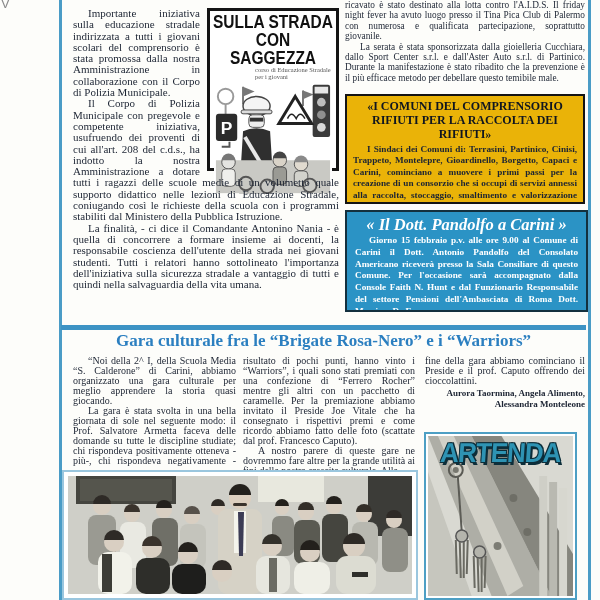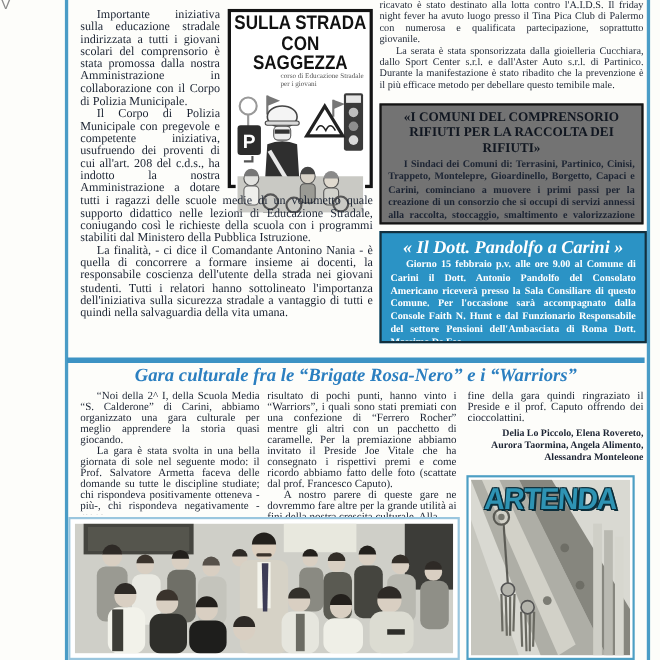--- a/index.html
+++ b/index.html
@@ -19,32 +19,32 @@
         box-sizing:border-box;background:#fff;padding:2px 3px;}
   .booklet-title{font-family:"Liberation Sans",sans-serif;font-weight:bold;font-size:15.5px;
         line-height:15.5px;text-align:center;color:#111;transform:scaleY(1.15);transform-origin:top;}
   .booklet-subtitle{font-size:6.5px;line-height:7px;color:#555;margin:6px 0 2px 42px;}
   .cartoon{display:block;width:118px;height:112px;margin:0 auto;}
   
   .tr-article{position:absolute;left:345px;top:0px;width:240px;height:92px;overflow:hidden;}
   .tr-article .body{font-size:9.3px;line-height:10.4px;}
   
   .waste-box{position:absolute;left:345px;top:94px;width:240px;height:110px;border:2px solid #141414;
-        box-sizing:border-box;background:#737373;padding:3px 6px;overflow:hidden;}
+        box-sizing:border-box;background:#eab308;padding:3px 6px;overflow:hidden;}
   .waste-title{font-weight:bold;font-size:12px;line-height:14px;text-align:center;color:#101620;}
   .waste-body{font-weight:bold;font-size:9.2px;line-height:11.4px;text-align:justify;text-indent:14px;margin-top:3px;}
   
   .pandolfo-box{position:absolute;left:345px;top:210px;width:243px;height:102px;box-sizing:border-box;
         background:#2b93c5;border:2px solid #13303e;padding:3px 8px;overflow:hidden;}
   .pan-title{font-style:italic;font-weight:bold;font-size:16.5px;line-height:19px;color:#ffffff;text-align:center;}
   .pan-body{color:#ffffff;font-weight:bold;font-size:9.2px;line-height:11.8px;text-align:justify;text-indent:14px;margin-top:1px;}
   
   .hrule{position:absolute;left:61px;top:325px;width:525px;height:5px;background:#3d93c4;}
   .headline{position:absolute;left:61px;top:331px;width:525px;text-align:center;
-        font-weight:bold;font-style:italic;font-size:17px;color:#2b7fc0;}
+        font-weight:bold;font-size:17px;color:#2b7fc0;}
   
   .col{position:absolute;top:356px;overflow:hidden;}
   .col .body{font-size:10px;line-height:10px;}
   .col1{left:73px;width:163px;height:112px;}
   .col2{left:243px;width:172px;height:118px;}
   .col3{left:425px;width:160px;height:74px;}
   .sigs{font-weight:bold;font-size:9px;line-height:11px;text-align:right;margin-top:2px;}
   
   .artenda{position:absolute;left:424px;top:432px;width:153px;height:168px;border:2px solid #4d9fc4;
         box-sizing:border-box;background:#fff;padding:2px;}
@@ -144,23 +144,22 @@
   <div class="col col1">
     <p class="body ind">“Noi della 2^ I, della Scuola Media “S. Calderone” di Carini, abbiamo organizzato una gara culturale per meglio apprendere la storia quasi giocando.</p>
     <p class="body ind">La gara è stata svolta in una bella giornata di sole nel seguente modo: il Prof. Salvatore Armetta faceva delle domande su tutte le discipline studiate; chi rispondeva positivamente otteneva -più-, chi rispondeva negativamente -meno- .</p>
     <p class="body ind">Alla fine, anche se il distacco è</p>
   </div>
   <div class="col col2">
     <p class="body">risultato di pochi punti, hanno vinto i “Warriors”, i quali sono stati premiati con una confezione di “Ferrero Rocher” mentre gli altri con un pacchetto di caramelle. Per la premiazione abbiamo invitato il Preside Joe Vitale che ha consegnato i rispettivi premi e come ricordo abbiamo fatto delle foto (scattate dal prof. Francesco Caputo).</p>
     <p class="body ind">A nostro parere di queste gare ne dovremmo fare altre per la grande utilità ai fini della nostra crescita culturale. Alla</p>
   </div>
   <div class="col col3">
-    <p class="body">fine della gara quindi ringraziato il Preside e il prof. Caputo  offrendo dei cioccolattini.</p>
+    <p class="body">fine della gara abbiamo cominciano il Preside e il prof. Caputo  offrendo dei cioccolattini.</p>
     <div class="sigs">
-      <div>Delia Lo Piccolo, Elena Rovereto,</div>
       <div>Aurora Taormina, Angela Alimento,</div>
       <div>Alessandra Monteleone</div>
     </div>
   </div>
 
   <div class="artenda">
     <div class="artenda-inner">
       <svg viewBox="0 0 146 160" preserveAspectRatio="none">
         <rect width="146" height="160" fill="#d9d9d2"></rect>
         <polygon points="0,0 44,0 124,160 64,160" fill="#aeaea6"></polygon>

